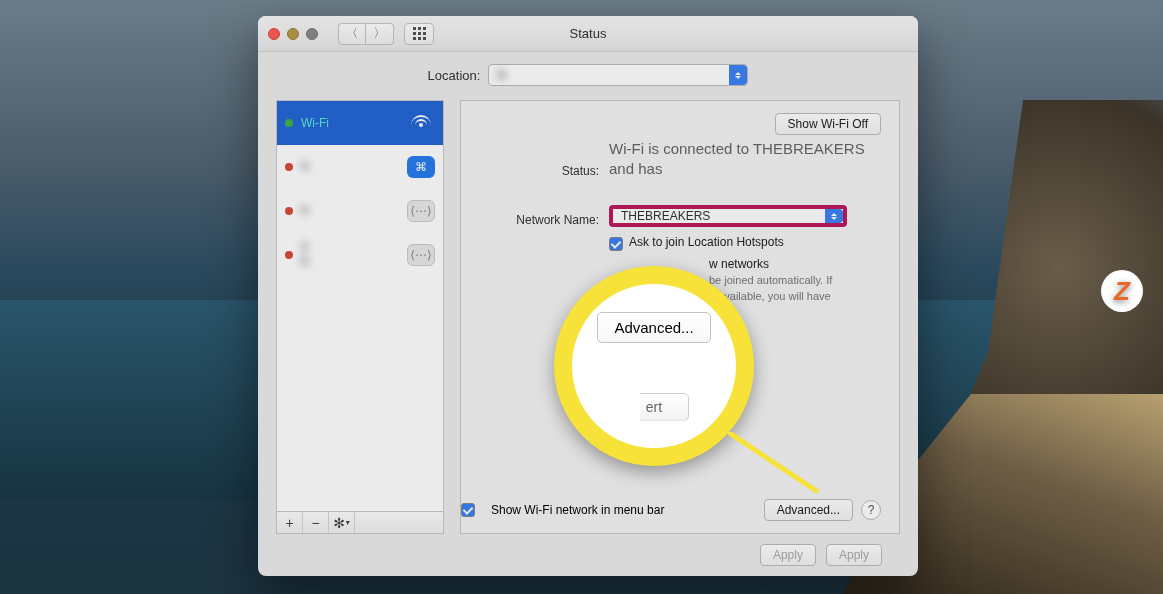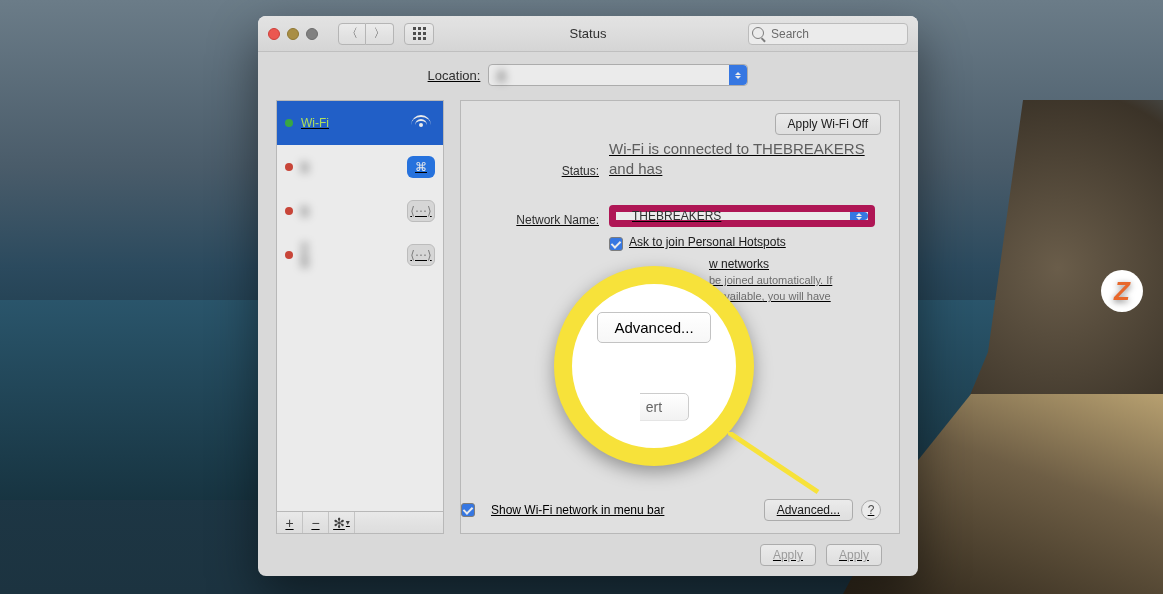--- a/index.html
+++ b/index.html
@@ -56,21 +56,21 @@
   .grid-dots{display:grid;grid-template-columns:repeat(3,3px);gap:2px;}
   .grid-dots span{width:3px;height:3px;background:#555;}
   .title-text{position:absolute;left:50%;transform:translateX(-50%);font-size:13px;color:#333;}
   .search-wrap{margin-left:auto;}
   .search-input{
     width:160px;height:22px;border:1px solid #ccc;border-radius:4px;
     padding:0 6px 0 22px;font-size:12px;background:#fff;
   }
   .search-icon{position:absolute;right:154px;top:11px;width:12px;height:12px;border:1.5px solid #888;border-radius:50%;}
   .search-icon::after{content:"";position:absolute;width:5px;height:1.5px;background:#888;transform:rotate(45deg);bottom:-2px;right:-3px;}
-  .body{flex:1;display:flex;flex-direction:column;padding:12px 18px 10px 18px;text-decoration:underline;}
+  .body{flex:1;display:flex;flex-direction:column;padding:12px 18px 10px 18px;}
   .location-row{display:flex;align-items:center;justify-content:center;gap:8px;margin-bottom:14px;}
   .location-label{font-size:13px;color:#333;}
   .location-select{
     width:260px;height:22px;background:#fff;border:1px solid #bbb;border-radius:4px;
     display:flex;align-items:center;padding:0 8px;font-size:12px;position:relative;
   }
   .sel-caret{
     position:absolute;right:0;top:0;width:18px;height:100%;
     background:#3b82f6;border-top-right-radius:4px;border-bottom-right-radius:4px;
     display:flex;flex-direction:column;align-items:center;justify-content:center;gap:1px;
@@ -78,21 +78,21 @@
   .sel-caret::before{content:"";border:3px solid transparent;border-bottom-color:#fff;}
   .sel-caret::after{content:"";border:3px solid transparent;border-top-color:#fff;}
   .main{display:flex;gap:16px;flex:1;}
   .sidebar{
     width:168px;border:1px solid #c8c8c8;background:#fff;display:flex;flex-direction:column;
   }
   .side-list{flex:1;overflow:hidden;}
   .side-item{
     display:flex;align-items:center;gap:8px;padding:6px 8px;position:relative;height:44px;
   }
-  .side-item.selected{background:#2468d8;color:#bef264;}
+  .side-item.selected{background:#2468d8;color:#5eead4;}
   .side-status{width:8px;height:8px;border-radius:50%;flex-shrink:0;}
   .st-green{background:#3db54a;}
   .st-red{background:#d94b3d;}
   .side-text{flex:1;font-size:11px;line-height:1.2;}
   .side-name{font-size:12px;}
   .side-sub{font-size:10px;opacity:.85;}
   .blur{filter:blur(4px);user-select:none;}
   .side-icon{
     width:28px;height:22px;border-radius:6px;display:flex;align-items:center;justify-content:center;
     font-size:12px;color:#fff;flex-shrink:0;
@@ -119,22 +119,22 @@
   .row{display:flex;align-items:flex-end;margin-bottom:8px;}
   .lbl{width:148px;text-align:right;font-size:12px;color:#333;padding-right:10px;padding-top:3px;}
   .val{flex:1;font-size:12px;color:#333;}
   .push-btn{
     background:linear-gradient(#fff,#f2f2f2);border:1px solid #bbb;border-radius:4px;
     padding:3px 12px;font-size:12px;color:#222;
   }
   .push-btn.disabled{color:#aaa;}
   .small-grey{font-size:15px;color:#666;line-height:1.3;}
   .net-select{
-    width:266px;height:22px;background:#fff;border:7px solid #be185d;border-radius:4px;
-    display:flex;align-items:center;padding:0 16px;font-size:12px;position:relative;
+    width:238px;height:22px;background:#fff;border:4px solid #be185d;border-radius:4px;
+    display:flex;align-items:center;padding:0 8px;font-size:12px;position:relative;
   }
   .checkbox{
     width:14px;height:14px;border:1px solid #888;border-radius:3px;flex-shrink:0;
     display:inline-flex;align-items:center;justify-content:center;margin-right:6px;
     background:#3b82f6;position:relative;top:2px;
   }
   .checkbox::after{content:"";width:4px;height:7px;border:2px solid #fff;border-top:none;border-left:none;transform:rotate(45deg);margin-top:-2px;}
   .check-row{display:flex;align-items:flex-start;font-size:12px;color:#222;margin-bottom:8px;}
   .hint{font-size:11px;color:#777;line-height:1.3;margin-top:2px;}
   .bottom-row{margin-top:auto;display:flex;align-items:center;gap:10px;}
@@ -198,24 +198,20 @@
           <span></span>
         <span></span>
           <span></span>
           <span></span>
         <span></span>
           <span></span>
           <span></span>
       </div>
     </div>
     <div class="title-text">Status</div>
-    <div class="search-wrap">
-      <input class="search-input" placeholder="Search" style="">
-      <span class="search-icon"></span>
-    </div>
   </div>
 
   <div class="body">
 
     <div class="location-row">
       <span class="location-label">Location:</span>
       <div class="location-select">
         <span class="blur">A</span>
         <span class="sel-caret"></span>
       </div>
@@ -274,21 +270,21 @@
         </div>
       </div>
 
       <div class="content">
 
         <div class="row">
           <div class="lbl">Status:</div>
           <div class="val">
             <div style="display:flex;align-items:center;gap:12px;">
               <span class="blur" style="font-weight:600"></span>
-              <span style="margin-left:auto"><button class="push-btn">Apply Wi-Fi Off</button></span>
+              <span style="margin-left:auto"><button class="push-btn">Show Wi-Fi Off</button></span>
             </div>
             <div class="small-grey" style="margin-top:4px">Wi-Fi is connected to THEBREAKERS and has</div>
             <div class="small-grey blur"></div>
           </div>
         </div>
 
         <div class="row" style="margin-top:19px">
           <div class="lbl">Network Name:</div>
           <div class="val">
             <div class="net-select">
@@ -296,21 +292,21 @@
               <span class="sel-caret"></span>
             </div>
           </div>
         </div>
 
         <div class="row">
           <div class="lbl"></div>
           <div class="val">
             <div class="check-row">
               <span class="checkbox"></span>
-              <span>Ask to join Personal Hotspots</span>
+              <span>Ask to join Location Hotspots</span>
             </div>
             <div class="check-row" style="flex-direction:column;align-items:flex-start;margin-left:100px">
               <span>w networks</span>
               <span class="hint">be joined automatically. If</span>
               <span class="hint">e available, you will have</span>
               <span class="hint">twork.</span>
             </div>
           </div>
         </div>
 

